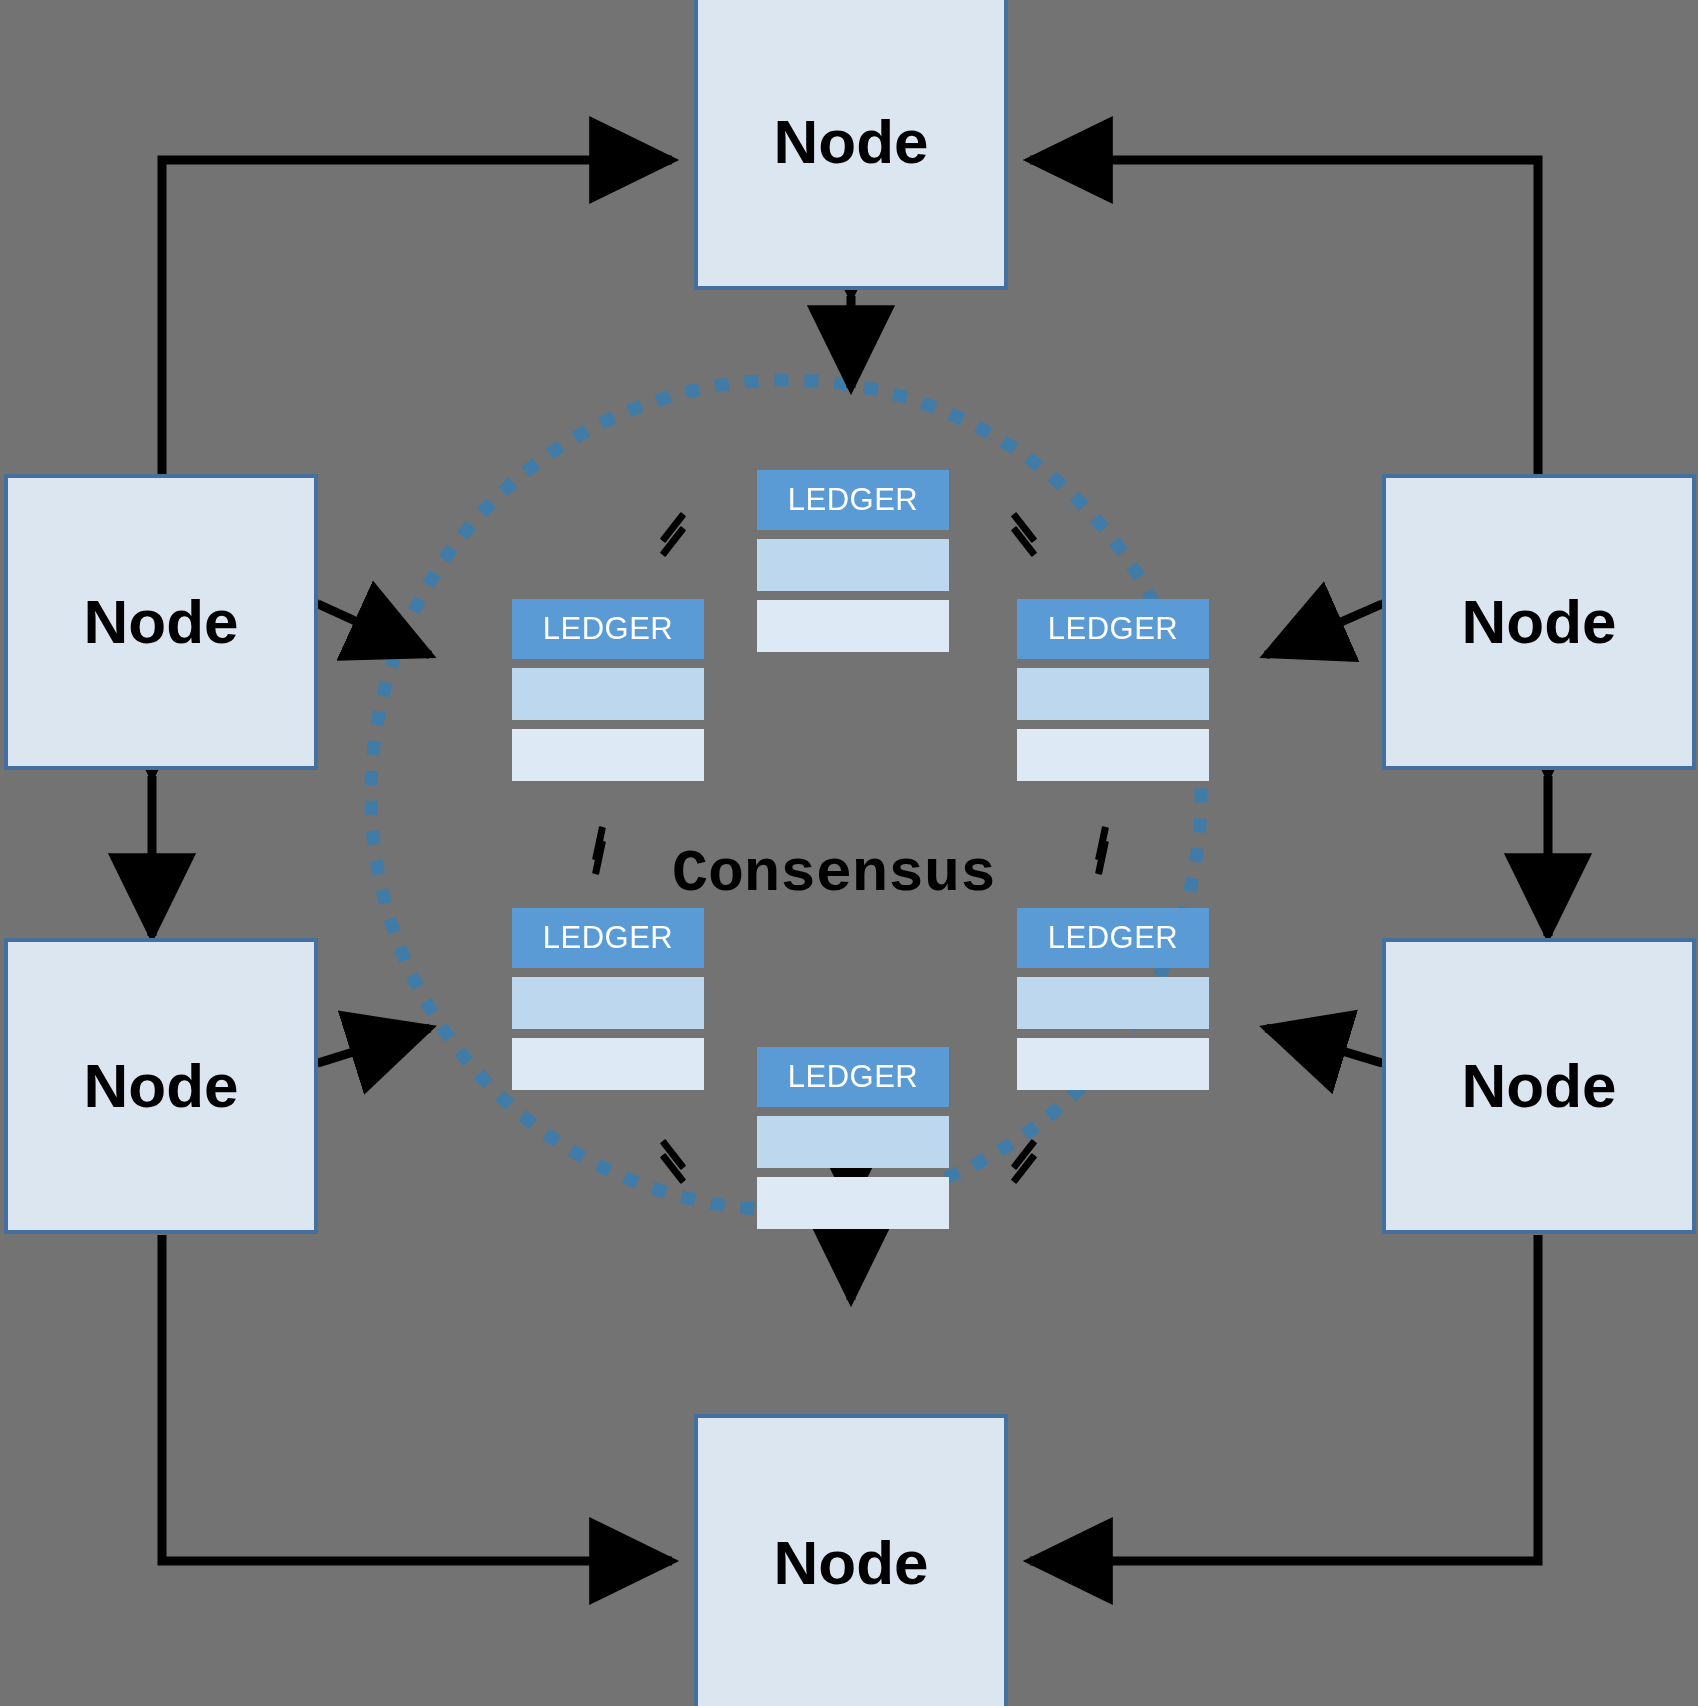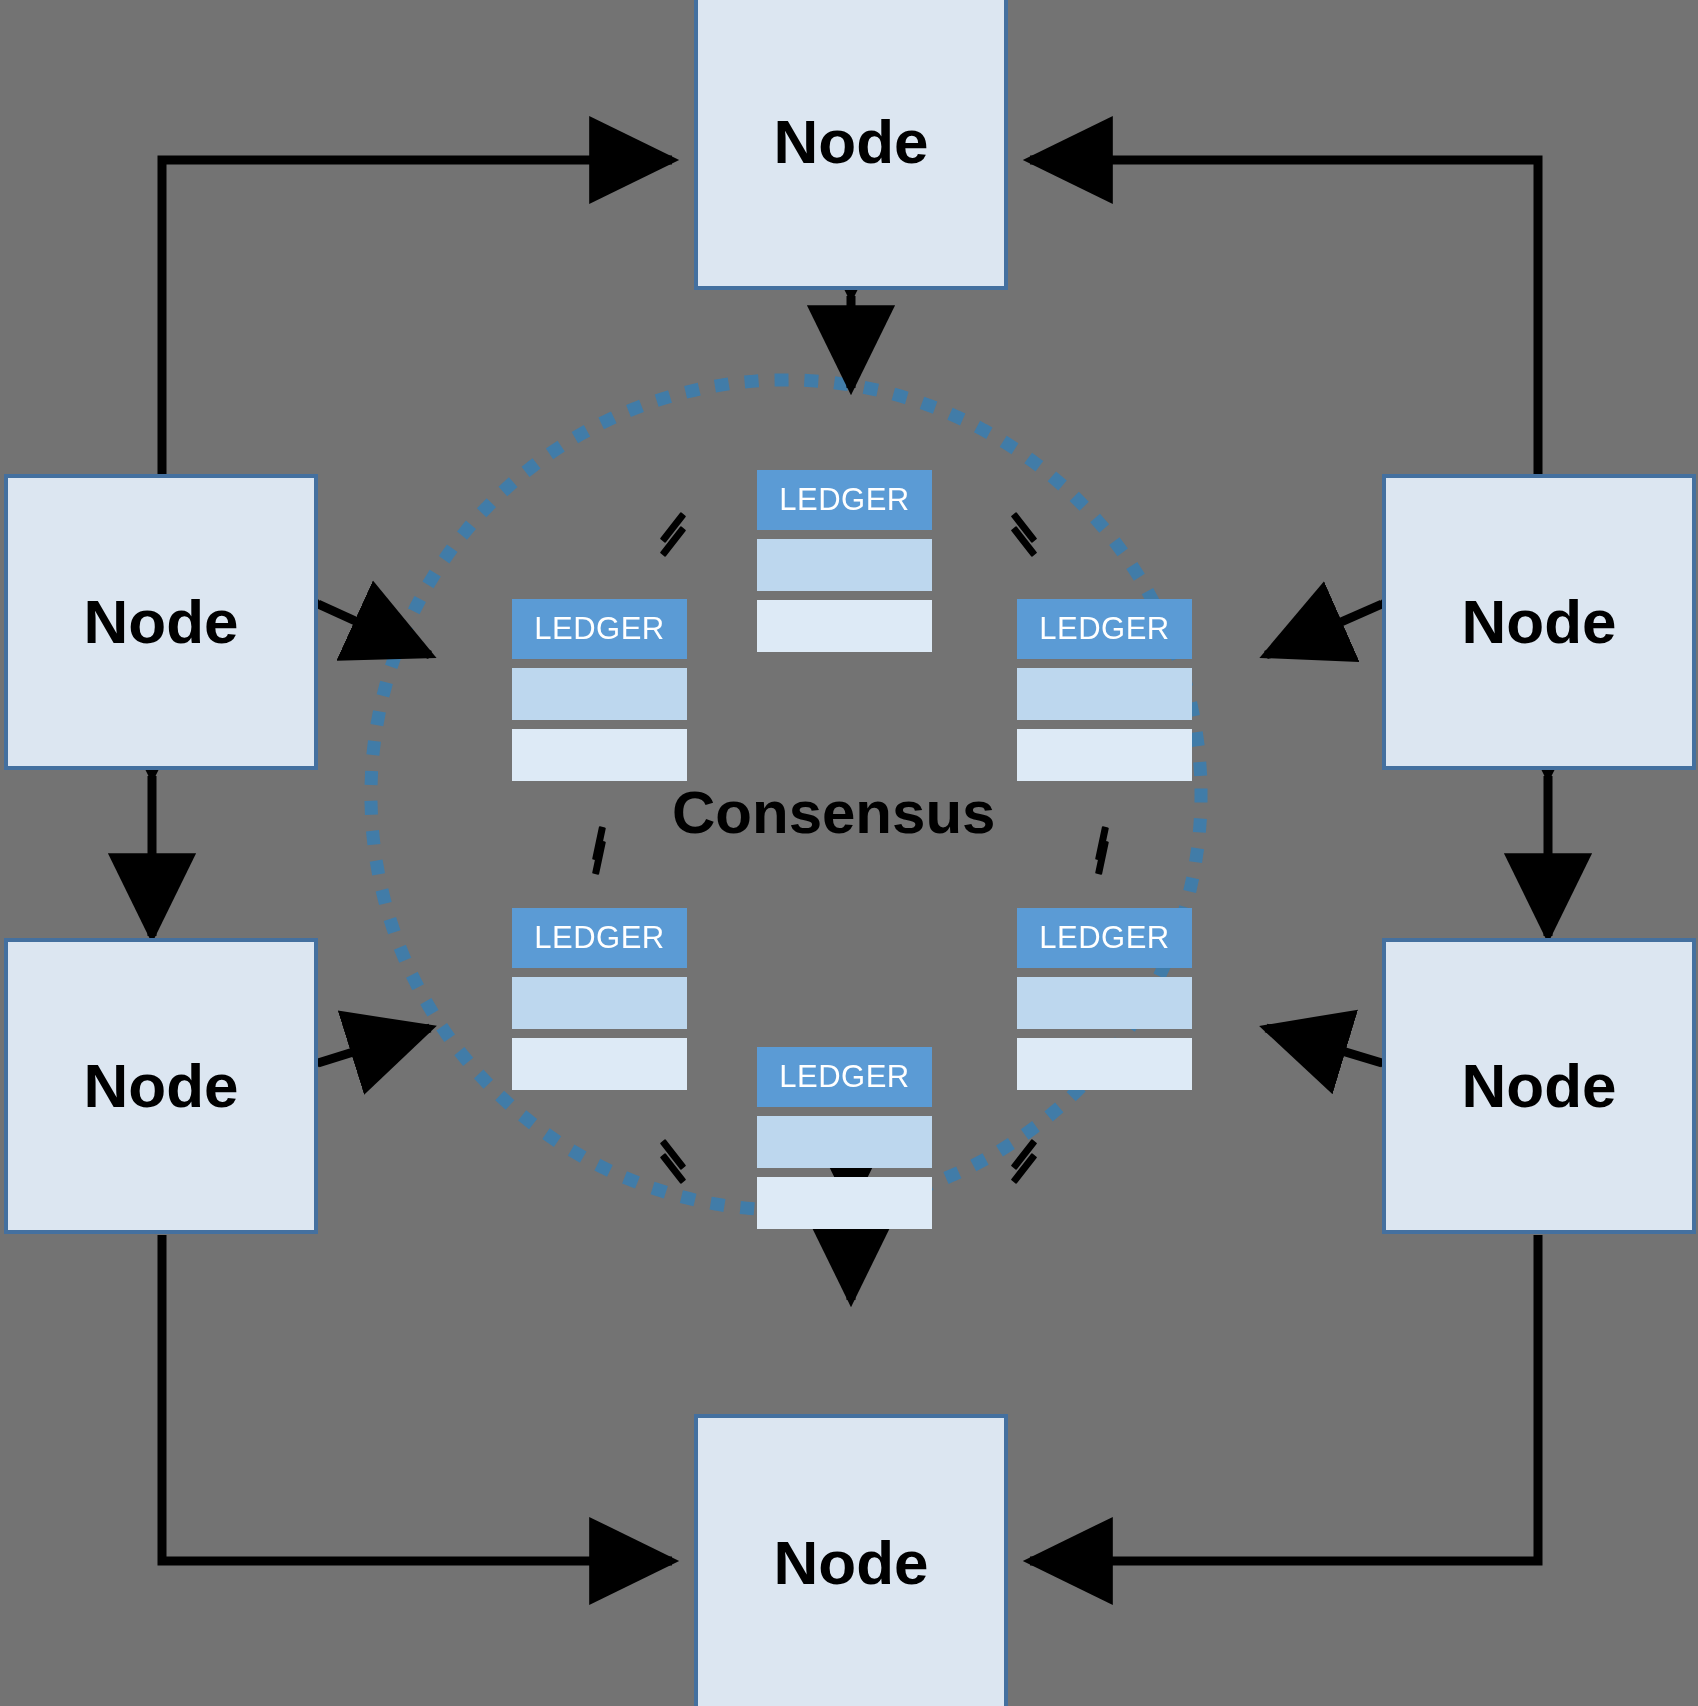--- a/index.html
+++ b/index.html
@@ -24,21 +24,21 @@
     font-size:62px;
     font-weight:bold;
     color:#000000;
     letter-spacing:0px;
     line-height:1;
     font-family:"Liberation Sans", sans-serif;
   }
   
   .ledger{
     position:absolute;
-    width:175px;
+    width:192px;
     border-radius:7px;
   }
   .ledger-head{
     background:#5b9bd5;
     color:#ffffff;
     font-size:31px;
     height:60px;
     line-height:60px;
     text-align:center;
     letter-spacing:0.5px;
@@ -220,15 +220,15 @@
   </div>
   <div class="eqmark lean-l" style="left:656px;top:1143px;">
     <i></i>
       <i></i>
   </div>
   <div class="eqmark lean-r" style="left:1007px;top:1143px;">
     <i></i>
       <i></i>
   </div>
 
-  <div class="consensus" style="left:672px;top:778px;">Consensus</div>
+  <div class="consensus" style="left:672px;top:840px;font-family:Liberation Mono, monospace;">Consensus</div>
 
 </div>
 
 </body></html>

